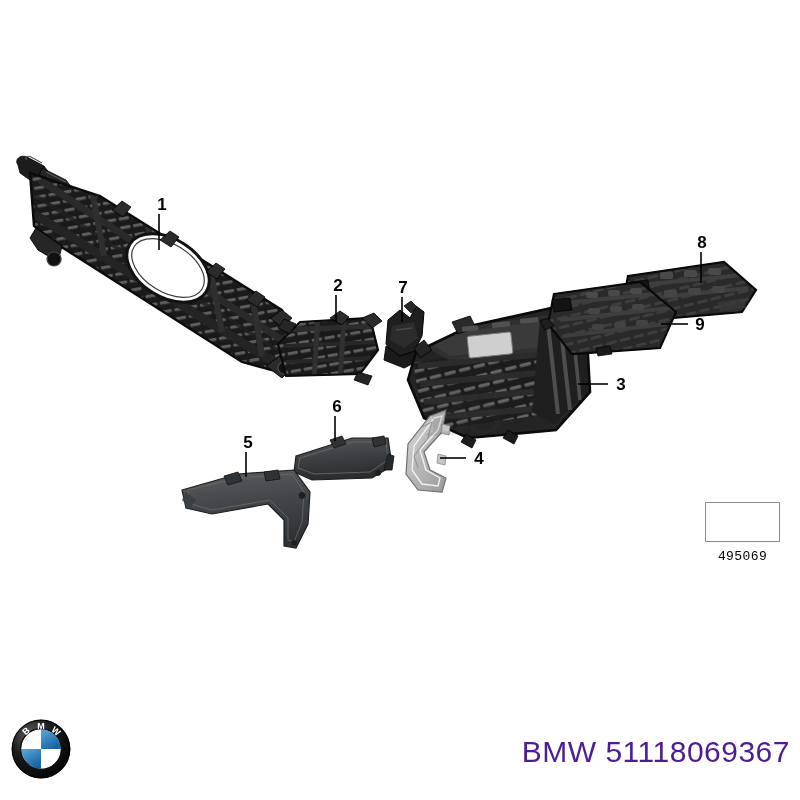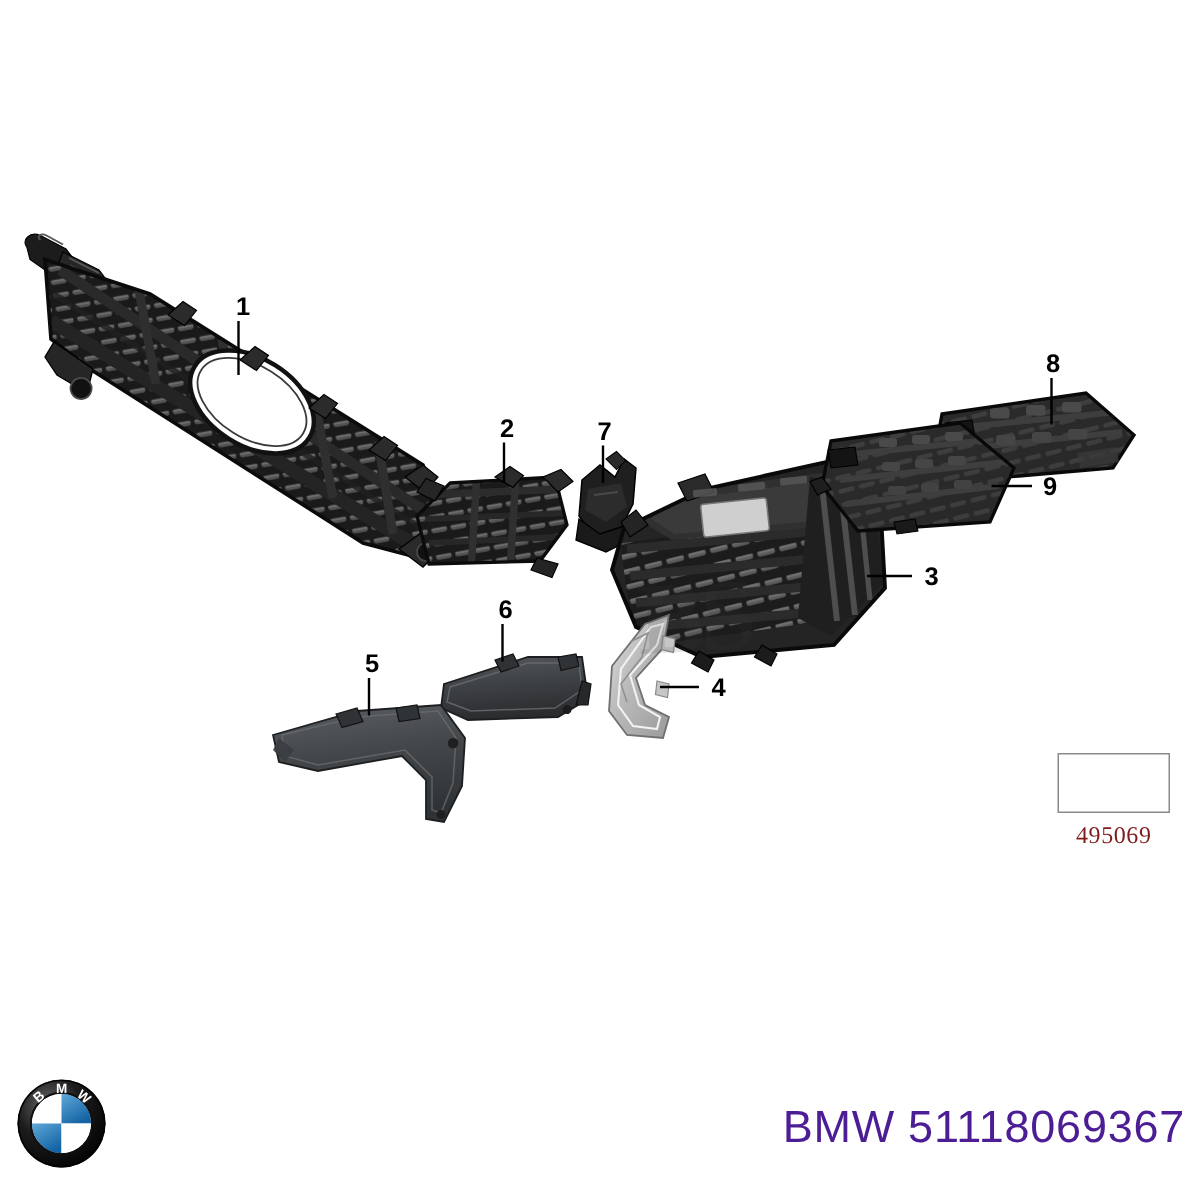--- a/index.html
+++ b/index.html
@@ -83,23 +83,23 @@
     border: 1px solid #8a8a8a;
     background: #ffffff;
     box-sizing: border-box;
   }
   #direction-legend-code {
     position: absolute;
     left: 705px;
     top: 549px;
     width: 75px;
     text-align: center;
-    font-family: Liberation Serif, serif;
-    font-size: 16px;
-    color: #7f1d1d;
+    font-family: Liberation Mono, monospace;
+    font-size: 13px;
+    color: #000000;
     letter-spacing: 0.4px;
   }
 
   
   .callout-number {
     position: absolute;
     font-family: "Liberation Sans", sans-serif;
     font-size: 17px;
     font-weight: 700;
     color: #000000;

